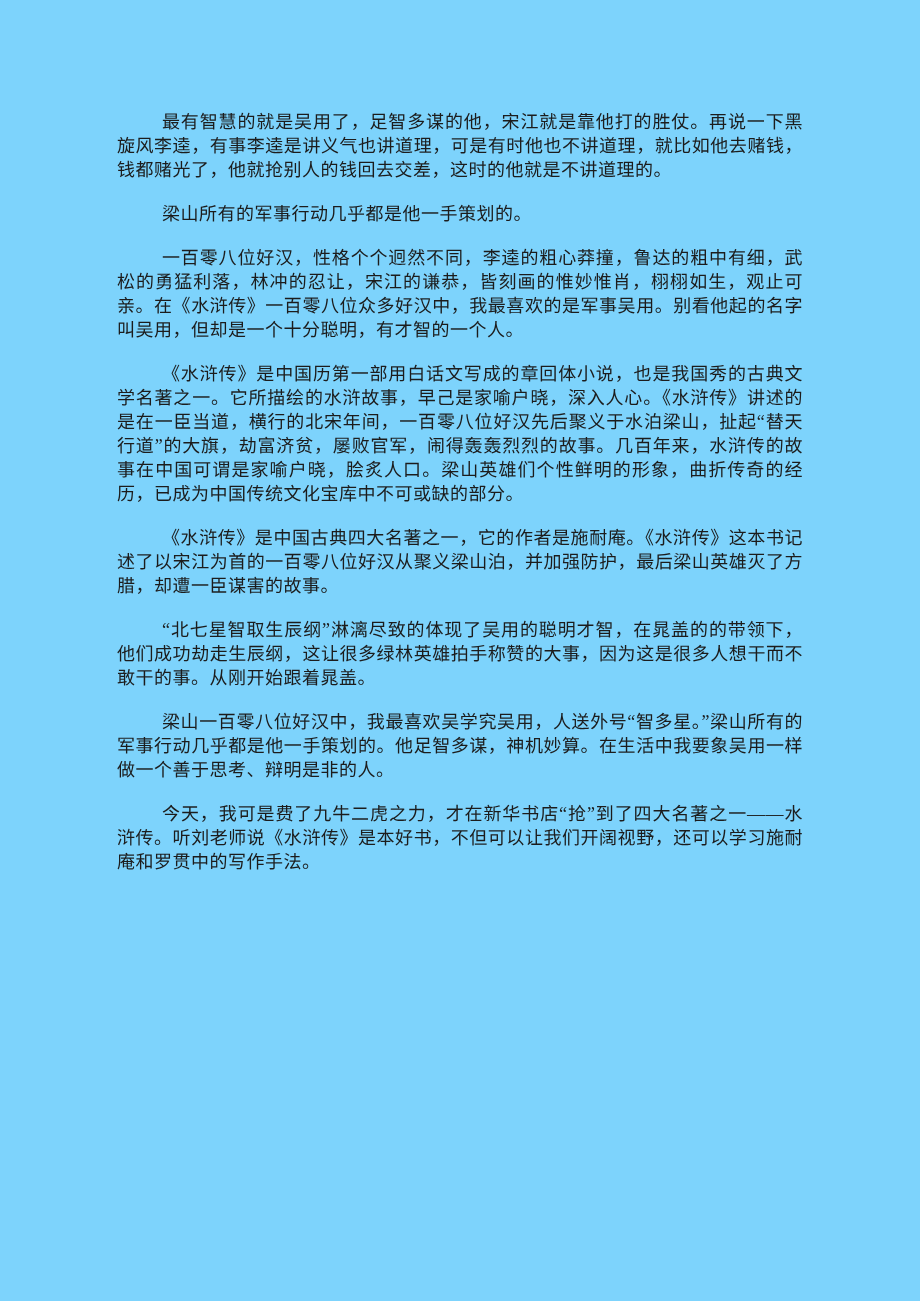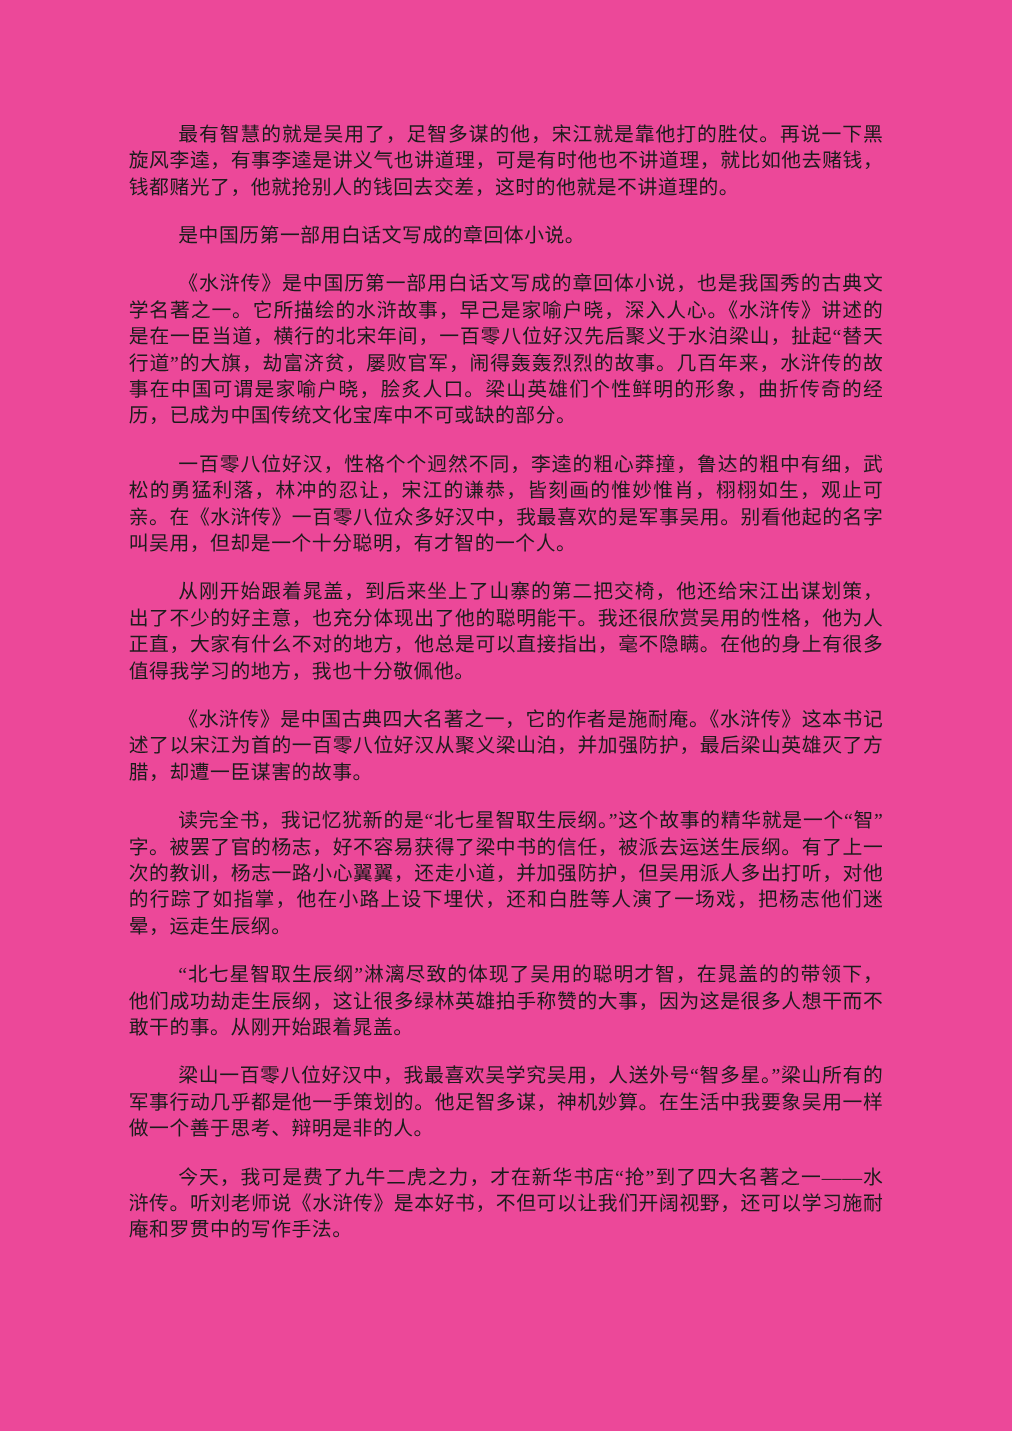--- a/index.html
+++ b/index.html
@@ -10,40 +10,38 @@
     width: 920px;
     height: 1301px;
     background: #ffffff;
     overflow: hidden;
   }
   .doc-page {
     box-sizing: border-box;
     width: 920px;
     height: 1301px;
     padding: 110px 117px 16px 117px;
-    background: #ec4899;
+    background: #7dd3fc;
   }
   .doc-page p {
     margin: 0 0 20px 0;
     font-family: "Liberation Serif", "DejaVu Serif", serif;
     font-size: 18px;
     line-height: 24px;
     color: #1c1c1c;
     text-align: justify;
     text-indent: 45px;
     letter-spacing: 0.5px;
   }
 </style>
 </head>
 <body>
 
 <div class="doc-page">
   <p>最有智慧的就是吴用了，足智多谋的他，宋江就是靠他打的胜仗。再说一下黑旋风李逵，有事李逵是讲义气也讲道理，可是有时他也不讲道理，就比如他去赌钱，钱都赌光了，他就抢别人的钱回去交差，这时的他就是不讲道理的。</p>
-  <p>是中国历第一部用白话文写成的章回体小说。</p>
+  <p>梁山所有的军事行动几乎都是他一手策划的。</p>
+  <p>一百零八位好汉，性格个个迥然不同，李逵的粗心莽撞，鲁达的粗中有细，武松的勇猛利落，林冲的忍让，宋江的谦恭，皆刻画的惟妙惟肖，栩栩如生，观止可亲。在《水浒传》一百零八位众多好汉中，我最喜欢的是军事吴用。别看他起的名字叫吴用，但却是一个十分聪明，有才智的一个人。</p>
   <p>《水浒传》是中国历第一部用白话文写成的章回体小说，也是我国秀的古典文学名著之一。它所描绘的水浒故事，早己是家喻户晓，深入人心。《水浒传》讲述的是在一臣当道，横行的北宋年间，一百零八位好汉先后聚义于水泊梁山，扯起“替天行道”的大旗，劫富济贫，屡败官军，闹得轰轰烈烈的故事。几百年来，水浒传的故事在中国可谓是家喻户晓，脍炙人口。梁山英雄们个性鲜明的形象，曲折传奇的经历，已成为中国传统文化宝库中不可或缺的部分。</p>
-  <p>一百零八位好汉，性格个个迥然不同，李逵的粗心莽撞，鲁达的粗中有细，武松的勇猛利落，林冲的忍让，宋江的谦恭，皆刻画的惟妙惟肖，栩栩如生，观止可亲。在《水浒传》一百零八位众多好汉中，我最喜欢的是军事吴用。别看他起的名字叫吴用，但却是一个十分聪明，有才智的一个人。</p>
-  <p>从刚开始跟着晁盖，到后来坐上了山寨的第二把交椅，他还给宋江出谋划策，出了不少的好主意，也充分体现出了他的聪明能干。我还很欣赏吴用的性格，他为人正直，大家有什么不对的地方，他总是可以直接指出，毫不隐瞒。在他的身上有很多值得我学习的地方，我也十分敬佩他。</p>
   <p>《水浒传》是中国古典四大名著之一，它的作者是施耐庵。《水浒传》这本书记述了以宋江为首的一百零八位好汉从聚义梁山泊，并加强防护，最后梁山英雄灭了方腊，却遭一臣谋害的故事。</p>
-  <p>读完全书，我记忆犹新的是“北七星智取生辰纲。”这个故事的精华就是一个“智”字。被罢了官的杨志，好不容易获得了梁中书的信任，被派去运送生辰纲。有了上一次的教训，杨志一路小心翼翼，还走小道，并加强防护，但吴用派人多出打听，对他的行踪了如指掌，他在小路上设下埋伏，还和白胜等人演了一场戏，把杨志他们迷晕，运走生辰纲。</p>
   <p>“北七星智取生辰纲”淋漓尽致的体现了吴用的聪明才智，在晁盖的的带领下，他们成功劫走生辰纲，这让很多绿林英雄拍手称赞的大事，因为这是很多人想干而不敢干的事。从刚开始跟着晁盖。</p>
   <p>梁山一百零八位好汉中，我最喜欢吴学究吴用，人送外号“智多星。”梁山所有的军事行动几乎都是他一手策划的。他足智多谋，神机妙算。在生活中我要象吴用一样做一个善于思考、辩明是非的人。</p>
   <p>今天，我可是费了九牛二虎之力，才在新华书店“抢”到了四大名著之一——水浒传。听刘老师说《水浒传》是本好书，不但可以让我们开阔视野，还可以学习施耐庵和罗贯中的写作手法。</p>
 </div>
 
 </body></html>

